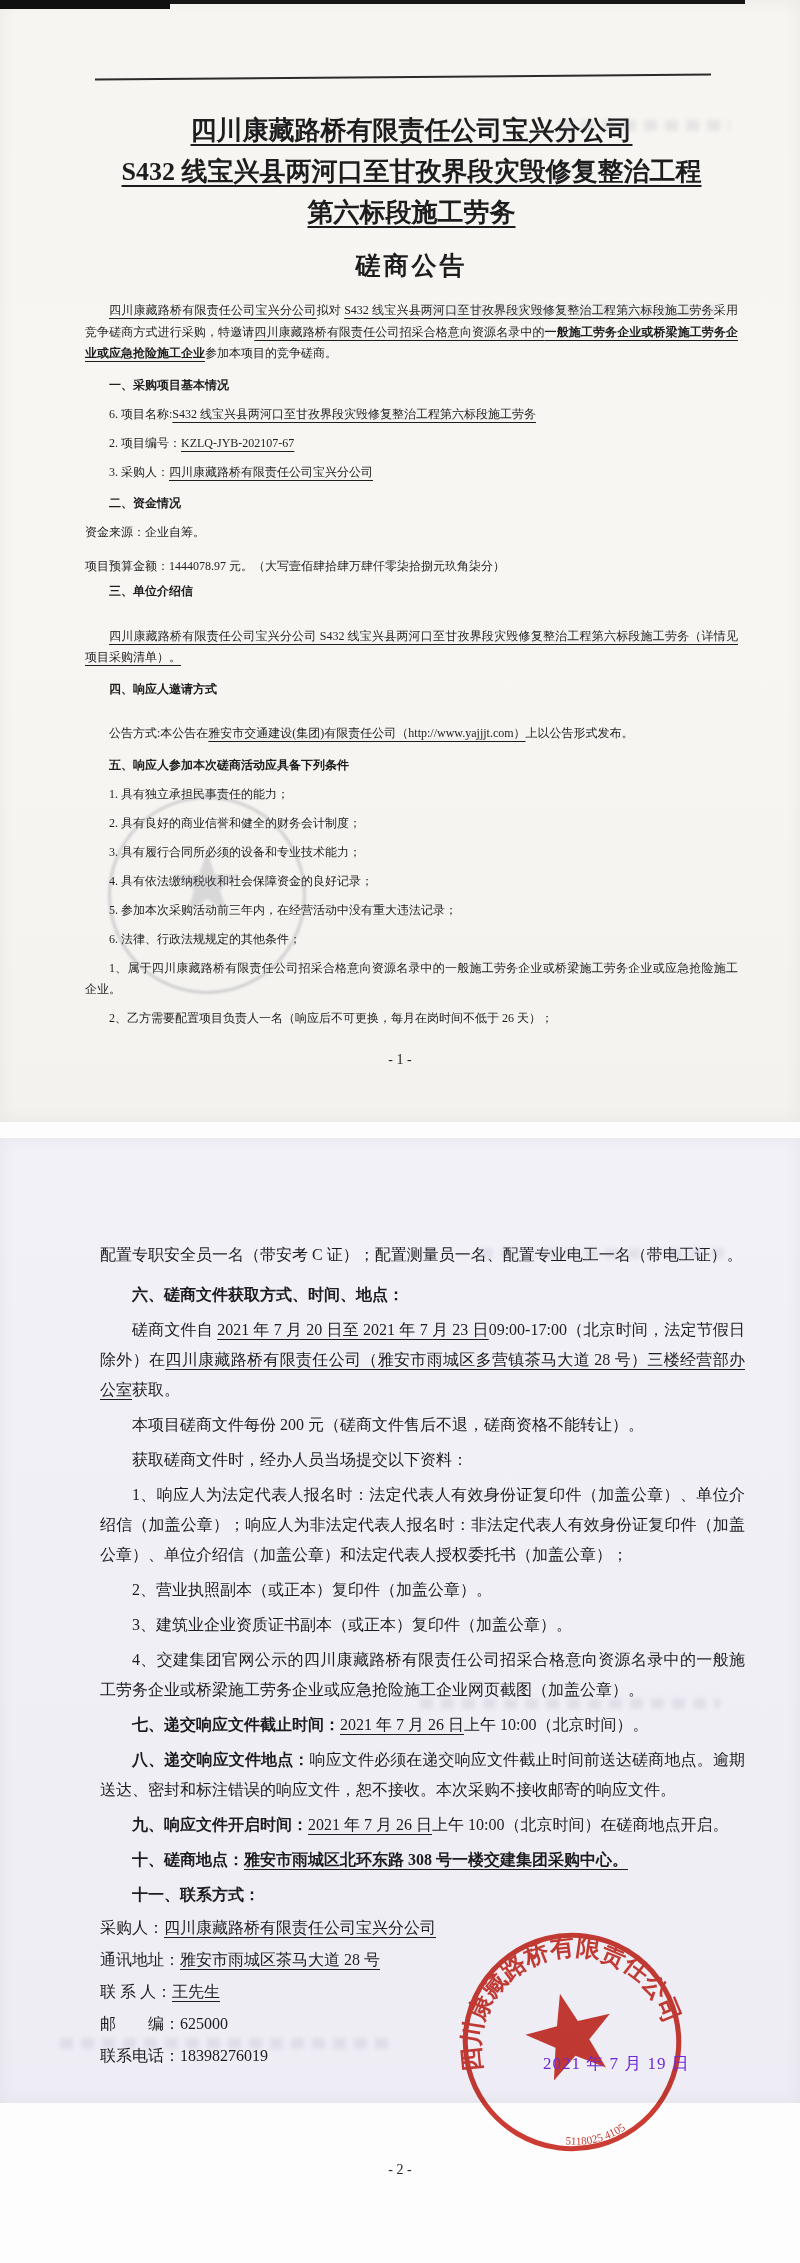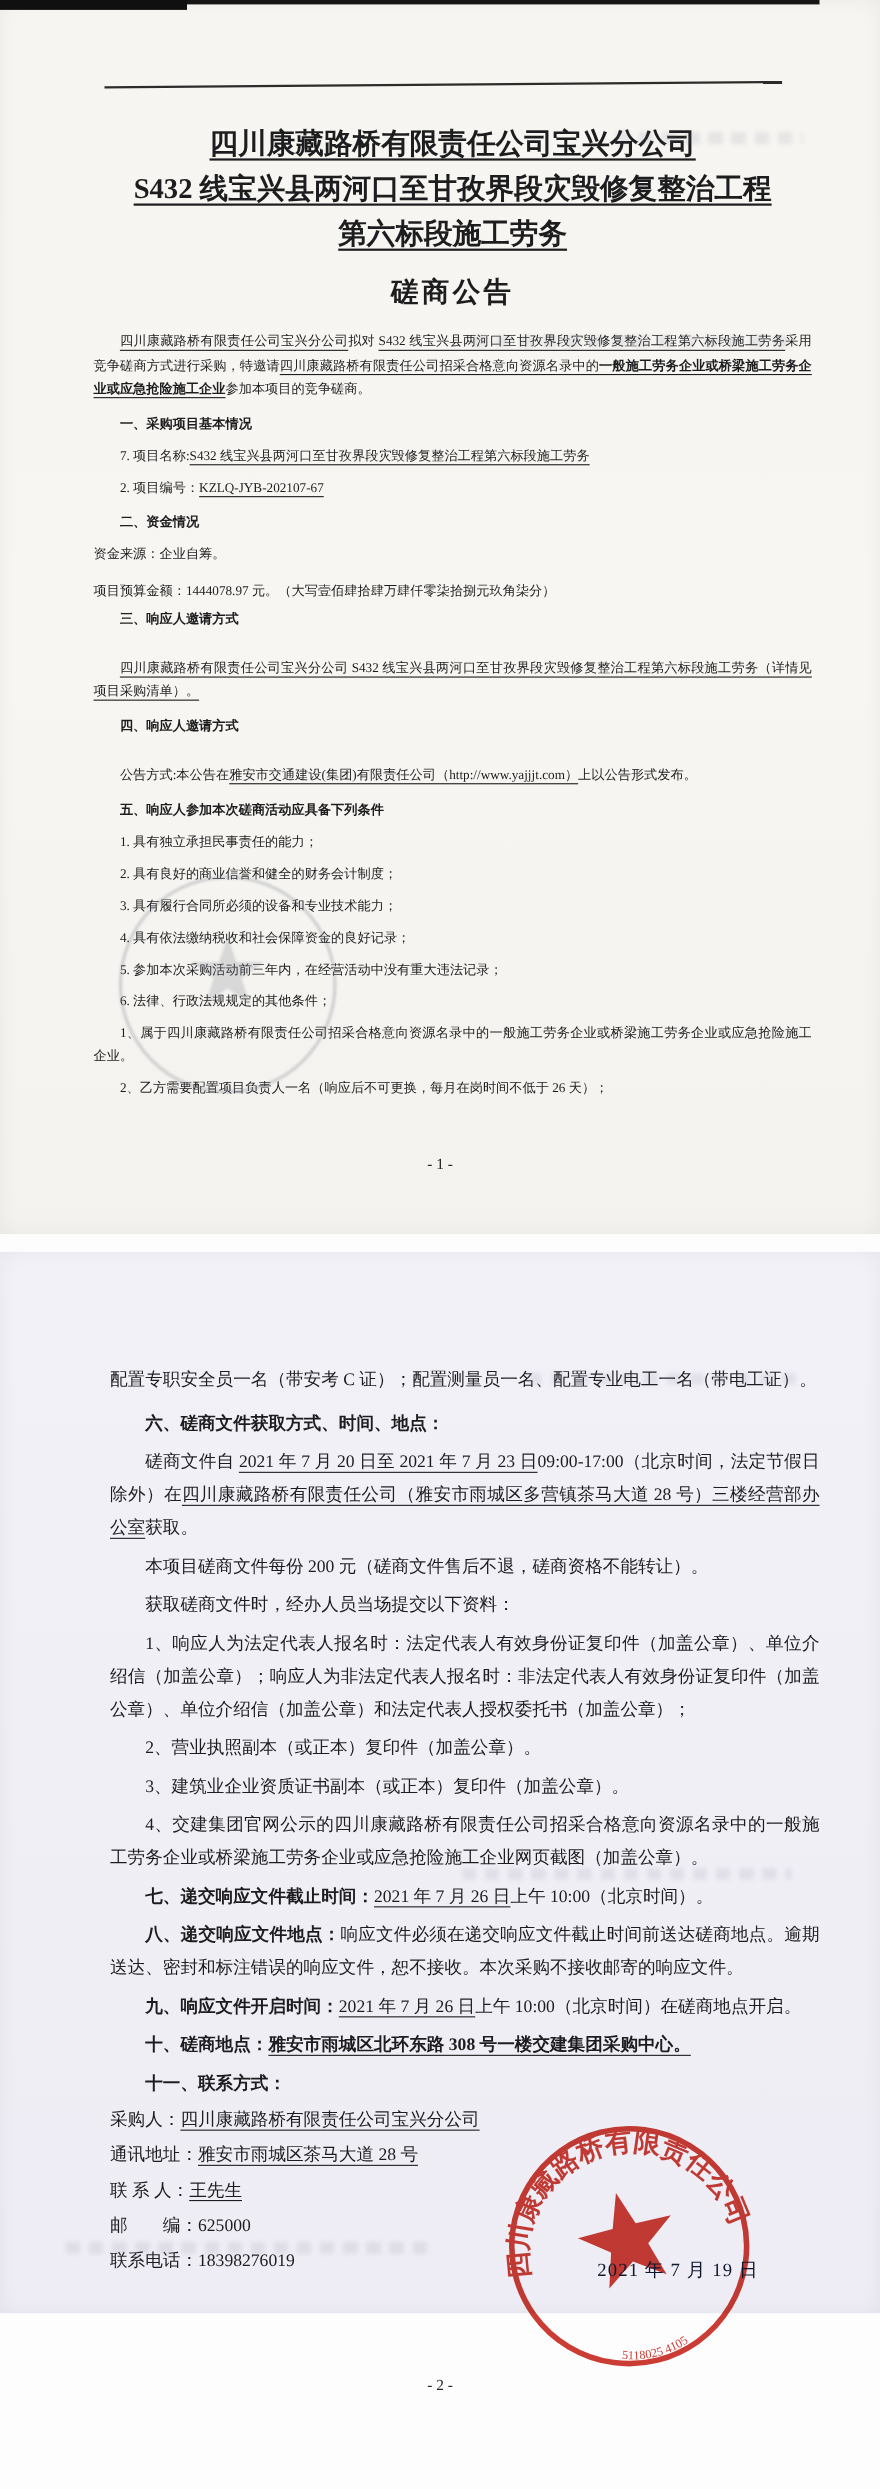--- a/index.html
+++ b/index.html
@@ -35,21 +35,21 @@
   .head{font-weight:bold;margin-top:10px;text-indent:2em;}
   .item{margin-top:7.5px;text-indent:2em;}
   .para2{margin-top:5px;text-indent:2em;}
   .noindent{text-indent:0;}
   .u{text-decoration:underline;text-underline-offset:4px;}
   .b{font-weight:bold;}
   .contact{margin-top:3px;line-height:29px;font-size:16px;}
   .pfooter{position:absolute;left:0;width:100%;text-align:center;font-size:14px;color:#222;}
   #footer1{top:1052px;}
   #footer2{top:2162px;}
-  .date-line{position:absolute;left:543px;top:2052px;font-size:17px;color:#0f172a;z-index:5;letter-spacing:1px;}
+  .date-line{position:absolute;left:543px;top:2052px;font-size:17px;color:#6d28d9;z-index:5;letter-spacing:1px;}
 
   
   .seal{position:absolute;left:450px;top:1920px;width:244px;height:244px;
     transform:rotate(-14deg);opacity:.9;mix-blend-mode:multiply;z-index:4;}
 </style>
 </head>
 <body>
 
 <div class="page" id="page1">
   <div class="top-edge"></div>
@@ -66,28 +66,29 @@
   <div class="content1">
     <p class="t-line">四川康藏路桥有限责任公司宝兴分公司</p>
     <p class="t-line">S432 线宝兴县两河口至甘孜界段灾毁修复整治工程</p>
     <p class="t-line">第六标段施工劳务</p>
     <p class="subtitle">磋商公告</p>
 
     <div class="b1">
       <p class="para" style="margin-top:18px"><span class="u">四川康藏路桥有限责任公司宝兴分公司</span><span>拟对 </span><span class="u">S432 线宝兴县两河口至甘孜界段灾毁修复整治工程第六标段施工劳务</span><span>采用竞争磋商方式进行采购，特邀请</span><span class="u">四川康藏路桥有限责任公司招采合格意向资源名录中的</span><span class="u b">一般施工劳务企业或桥梁施工劳务企业或应急抢险施工企业</span><span>参加本项目的竞争磋商。</span></p>
 
       <p class="head">一、采购项目基本情况</p>
-      <p class="item"><span>7. 项目名称:</span><span class="u">S432 线宝兴县两河口至甘孜界段灾毁修复整治工程第六标段施工劳务</span></p>
+      <p class="item"><span>6. 项目名称:</span><span class="u">S432 线宝兴县两河口至甘孜界段灾毁修复整治工程第六标段施工劳务</span></p>
       <p class="item"><span>2. 项目编号：</span><span class="u">KZLQ-JYB-202107-67</span></p>
+      <p class="item"><span>3. 采购人：</span><span class="u">四川康藏路桥有限责任公司宝兴分公司</span></p>
 
       <p class="head">二、资金情况</p>
       <p class="item noindent">资金来源：企业自筹。</p>
       <p class="item noindent" style="margin-top:12px">项目预算金额：1444078.97 元。（大写壹佰肆拾肆万肆仟零柒拾捌元玖角柒分）</p>
 
-      <p class="head" style="margin-top:4px">三、响应人邀请方式</p>
+      <p class="head" style="margin-top:4px">三、单位介绍信</p>
       <p class="para"><span class="u">四川康藏路桥有限责任公司宝兴分公司 S432 线宝兴县两河口至甘孜界段灾毁修复整治工程第六标段施工劳务（详情见项目采购清单）。</span></p>
 
       <p class="head">四、响应人邀请方式</p>
       <p class="para"><span>公告方式:本公告在</span><span class="u">雅安市交通建设(集团)有限责任公司（http://www.yajjjt.com）</span><span>上以公告形式发布。</span></p>
 
       <p class="head">五、响应人参加本次磋商活动应具备下列条件</p>
       <p class="item">1. 具有独立承担民事责任的能力；</p>
       <p class="item">2. 具有良好的商业信誉和健全的财务会计制度；</p>
       <p class="item">3. 具有履行合同所必须的设备和专业技术能力；</p>
       <p class="item">4. 具有依法缴纳税收和社会保障资金的良好记录；</p>

